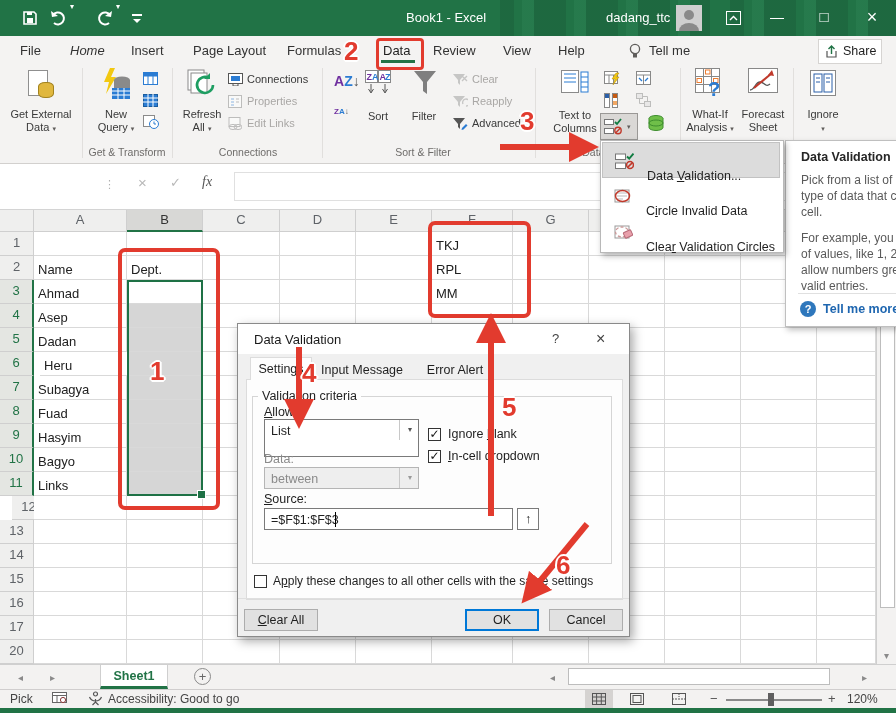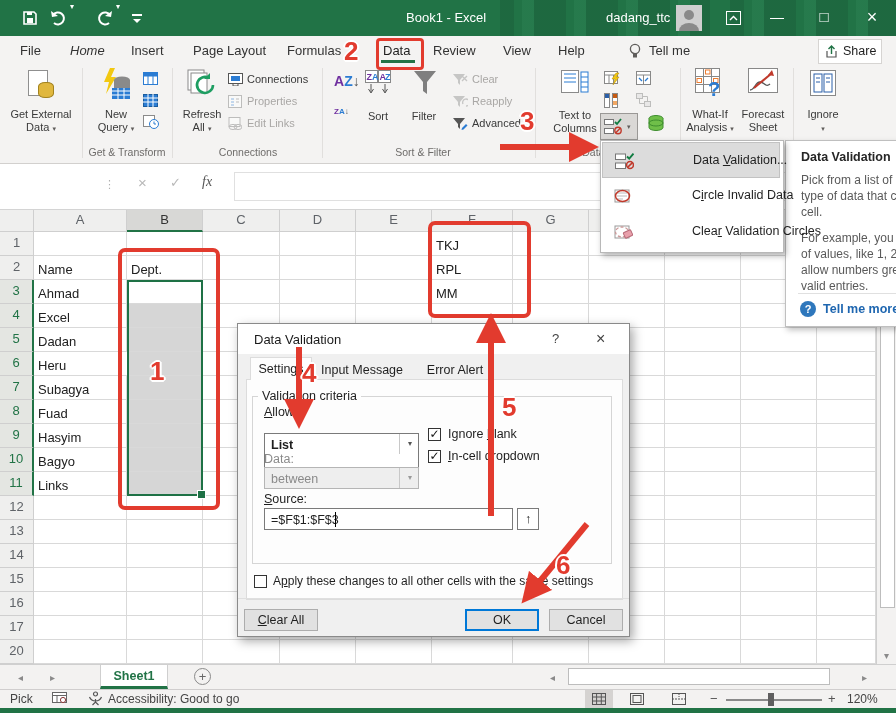--- a/index.html
+++ b/index.html
@@ -43,21 +43,21 @@
   .sbar{background:#f3f2f1;}
   .arr{color:#8a8a8a;font-size:10px;text-align:center;}
   .sheettab{background:#fff;border-left:1px solid #cfcfcf;border-right:1px solid #cfcfcf;border-bottom:3px solid #217346;
             color:#217346;font-weight:bold;font-size:12.5px;text-align:center;line-height:23px;}
   .status{left:0;top:689px;width:896px;height:19px;background:#f3f2f1;border-top:1px solid #d0cece;z-index:5;font-size:12px;color:#444;}
   .greenstrip{left:0;top:708px;width:896px;height:5px;background:#217346;z-index:5;}
   
   .menu{left:600px;top:140px;width:182px;height:111px;background:#fff;border:1px solid #b8b8b8;
         box-shadow:2px 3px 6px rgba(0,0,0,.3);z-index:15;}
   .mi{position:absolute;left:1px;width:178px;height:36px;font-size:12.5px;color:#1f1f1f;}
-  .mi .lbl{position:absolute;left:44px;top:10px;white-space:nowrap;margin-left:46px;}
+  .mi .lbl{position:absolute;left:44px;top:26px;white-space:nowrap;}
   .mi.hot{background:#dcdcdc;border:1px solid #c2c2c2;box-sizing:border-box;}
   .u{text-decoration:underline;}
   
   .card{left:785px;top:140px;width:126px;height:185px;background:#fff;border:1px solid #bfbfbf;
         box-shadow:2px 3px 6px rgba(0,0,0,.25);z-index:14;}
   .card p{margin:0;font-size:12px;color:#595959;line-height:16px;white-space:nowrap;}
   
   .dlg{left:237px;top:323px;width:393px;height:314px;background:#f0f0f0;border:1px solid #8a8a8a;
        box-shadow:3px 4px 10px rgba(0,0,0,.35);z-index:10;box-sizing:border-box;}
   .dlg-title{font-size:13px;color:#1a1a1a;}
@@ -441,21 +441,21 @@
     <div class="gc" style="left: 203px; top: 70px; width: 77px; height: 24px; line-height: 22px;"></div>
     <div class="gc" style="left: 280px; top: 70px; width: 76px; height: 24px; line-height: 22px;"></div>
     <div class="gc" style="left: 356px; top: 70px; width: 76px; height: 24px; line-height: 22px;"></div>
     <div class="gc" style="left: 432px; top: 70px; width: 81px; height: 24px; line-height: 22px;">MM</div>
     <div class="gc" style="left: 513px; top: 70px; width: 76px; height: 24px; line-height: 22px;"></div>
     <div class="gc" style="left: 589px; top: 70px; width: 76px; height: 24px; line-height: 22px;"></div>
     <div class="gc" style="left: 665px; top: 70px; width: 76px; height: 24px; line-height: 22px;"></div>
     <div class="gc" style="left: 741px; top: 70px; width: 76px; height: 24px; line-height: 22px;"></div>
     <div class="gc" style="left: 817px; top: 70px; width: 59px; height: 24px; line-height: 22px;"></div>
     <div class="gh selrow" style="left: 0px; top: 94px; width: 34px; height: 24px; line-height: 22px;">4</div>
-    <div class="gc" style="left: 34px; top: 94px; width: 93px; height: 24px; line-height: 22px;">Excel</div>
+    <div class="gc" style="left: 34px; top: 94px; width: 93px; height: 24px; line-height: 22px;">Asep</div>
     <div class="gc fill" style="left: 127px; top: 94px; width: 76px; height: 24px; line-height: 22px;"></div>
     <div class="gc" style="left: 203px; top: 94px; width: 77px; height: 24px; line-height: 22px;"></div>
     <div class="gc" style="left: 280px; top: 94px; width: 76px; height: 24px; line-height: 22px;"></div>
     <div class="gc" style="left: 356px; top: 94px; width: 76px; height: 24px; line-height: 22px;"></div>
     <div class="gc" style="left: 432px; top: 94px; width: 81px; height: 24px; line-height: 22px;"></div>
     <div class="gc" style="left: 513px; top: 94px; width: 76px; height: 24px; line-height: 22px;"></div>
     <div class="gc" style="left: 589px; top: 94px; width: 76px; height: 24px; line-height: 22px;"></div>
     <div class="gc" style="left: 665px; top: 94px; width: 76px; height: 24px; line-height: 22px;"></div>
     <div class="gc" style="left: 741px; top: 94px; width: 76px; height: 24px; line-height: 22px;"></div>
     <div class="gc" style="left: 817px; top: 94px; width: 59px; height: 24px; line-height: 22px;"></div>
@@ -465,21 +465,21 @@
     <div class="gc" style="left: 203px; top: 118px; width: 77px; height: 24px; line-height: 22px;"></div>
     <div class="gc" style="left: 280px; top: 118px; width: 76px; height: 24px; line-height: 22px;"></div>
     <div class="gc" style="left: 356px; top: 118px; width: 76px; height: 24px; line-height: 22px;"></div>
     <div class="gc" style="left: 432px; top: 118px; width: 81px; height: 24px; line-height: 22px;"></div>
     <div class="gc" style="left: 513px; top: 118px; width: 76px; height: 24px; line-height: 22px;"></div>
     <div class="gc" style="left: 589px; top: 118px; width: 76px; height: 24px; line-height: 22px;"></div>
     <div class="gc" style="left: 665px; top: 118px; width: 76px; height: 24px; line-height: 22px;"></div>
     <div class="gc" style="left: 741px; top: 118px; width: 76px; height: 24px; line-height: 22px;"></div>
     <div class="gc" style="left: 817px; top: 118px; width: 59px; height: 24px; line-height: 22px;"></div>
     <div class="gh selrow" style="left: 0px; top: 142px; width: 34px; height: 24px; line-height: 22px;">6</div>
-    <div class="gc" style="left: 34px; top: 142px; width: 116px; height: 24px; line-height: 22px;">Heru</div>
+    <div class="gc" style="left: 40px; top: 142px; width: 116px; height: 24px; line-height: 22px;">Heru</div>
     <div class="gc fill" style="left: 127px; top: 142px; width: 76px; height: 24px; line-height: 22px;"></div>
     <div class="gc" style="left: 203px; top: 142px; width: 77px; height: 24px; line-height: 22px;"></div>
     <div class="gc" style="left: 280px; top: 142px; width: 76px; height: 24px; line-height: 22px;"></div>
     <div class="gc" style="left: 356px; top: 142px; width: 76px; height: 24px; line-height: 22px;"></div>
     <div class="gc" style="left: 432px; top: 142px; width: 81px; height: 24px; line-height: 22px;"></div>
     <div class="gc" style="left: 513px; top: 142px; width: 76px; height: 24px; line-height: 22px;"></div>
     <div class="gc" style="left: 589px; top: 142px; width: 76px; height: 24px; line-height: 22px;"></div>
     <div class="gc" style="left: 665px; top: 142px; width: 76px; height: 24px; line-height: 22px;"></div>
     <div class="gc" style="left: 741px; top: 142px; width: 76px; height: 24px; line-height: 22px;"></div>
     <div class="gc" style="left: 817px; top: 142px; width: 59px; height: 24px; line-height: 22px;"></div>
@@ -536,21 +536,21 @@
     <div class="gc fill" style="left: 127px; top: 262px; width: 76px; height: 24px; line-height: 22px;"></div>
     <div class="gc" style="left: 203px; top: 262px; width: 77px; height: 24px; line-height: 22px;"></div>
     <div class="gc" style="left: 280px; top: 262px; width: 76px; height: 24px; line-height: 22px;"></div>
     <div class="gc" style="left: 356px; top: 262px; width: 76px; height: 24px; line-height: 22px;"></div>
     <div class="gc" style="left: 432px; top: 262px; width: 81px; height: 24px; line-height: 22px;"></div>
     <div class="gc" style="left: 513px; top: 262px; width: 76px; height: 24px; line-height: 22px;"></div>
     <div class="gc" style="left: 589px; top: 262px; width: 76px; height: 24px; line-height: 22px;"></div>
     <div class="gc" style="left: 665px; top: 262px; width: 76px; height: 24px; line-height: 22px;"></div>
     <div class="gc" style="left: 741px; top: 262px; width: 76px; height: 24px; line-height: 22px;"></div>
     <div class="gc" style="left: 817px; top: 262px; width: 59px; height: 24px; line-height: 22px;"></div>
-    <div class="gh" style="left: 0px; top: 286px; width: 34px; height: 24px; line-height: 22px;">12</div>
+    <div class="gh" style="left: 12px; top: 286px; width: 34px; height: 24px; line-height: 22px;">12</div>
     <div class="gc" style="left: 34px; top: 286px; width: 93px; height: 24px; line-height: 22px;"></div>
     <div class="gc" style="left: 127px; top: 286px; width: 76px; height: 24px; line-height: 22px;"></div>
     <div class="gc" style="left: 203px; top: 286px; width: 77px; height: 24px; line-height: 22px;"></div>
     <div class="gc" style="left: 280px; top: 286px; width: 76px; height: 24px; line-height: 22px;"></div>
     <div class="gc" style="left: 356px; top: 286px; width: 76px; height: 24px; line-height: 22px;"></div>
     <div class="gc" style="left: 432px; top: 286px; width: 81px; height: 24px; line-height: 22px;"></div>
     <div class="gc" style="left: 513px; top: 286px; width: 76px; height: 24px; line-height: 22px;"></div>
     <div class="gc" style="left: 589px; top: 286px; width: 76px; height: 24px; line-height: 22px;"></div>
     <div class="gc" style="left: 665px; top: 286px; width: 76px; height: 24px; line-height: 22px;"></div>
     <div class="gc" style="left: 741px; top: 286px; width: 76px; height: 24px; line-height: 22px;"></div>
@@ -754,21 +754,21 @@
     <span>Error Alert</span>
   </div>
 
   <div class="ab tabpage" style="left:8px;top:55px;width:375px;height:219px;"></div>
   <div class="ab fset" style="left:14px;top:72px;width:358px;height:166px;"></div>
   <div class="ab dl" style="left:20px;top:65px;background:#fdfdfd;padding:0 4px;">Validation criteria</div>
 
   <div class="ab dl" style="left:26px;top:81px;">
     <span class="u">A</span><span>llow:</span>
   </div>
-  <div class="ab combo" style="left:26px;top:109px;width:155px;height:38px;font-weight:bold;">
+  <div class="ab combo" style="left:26px;top:95px;width:155px;height:38px;">
     <span class="ab" style="left:6px;top:4px;">List</span>
     <span class="ab" style="left:134px;top:0;width:20px;height:20px;border-left:1px solid #c8c8c8;text-align:center;font-size:8px;line-height:20px;color:#555;">▾</span>
   </div>
   <div class="ab cbx" style="left:190px;top:104px;">✓</div>
   <div class="ab dl" style="left:210px;top:103px;">
     <span>Ignore </span><span class="u">b</span><span>lank</span>
   </div>
   <div class="ab cbx" style="left:190px;top:126px;">✓</div>
   <div class="ab dl" style="left:210px;top:125px;">
     <span class="u">I</span><span>n-cell dropdown</span>

